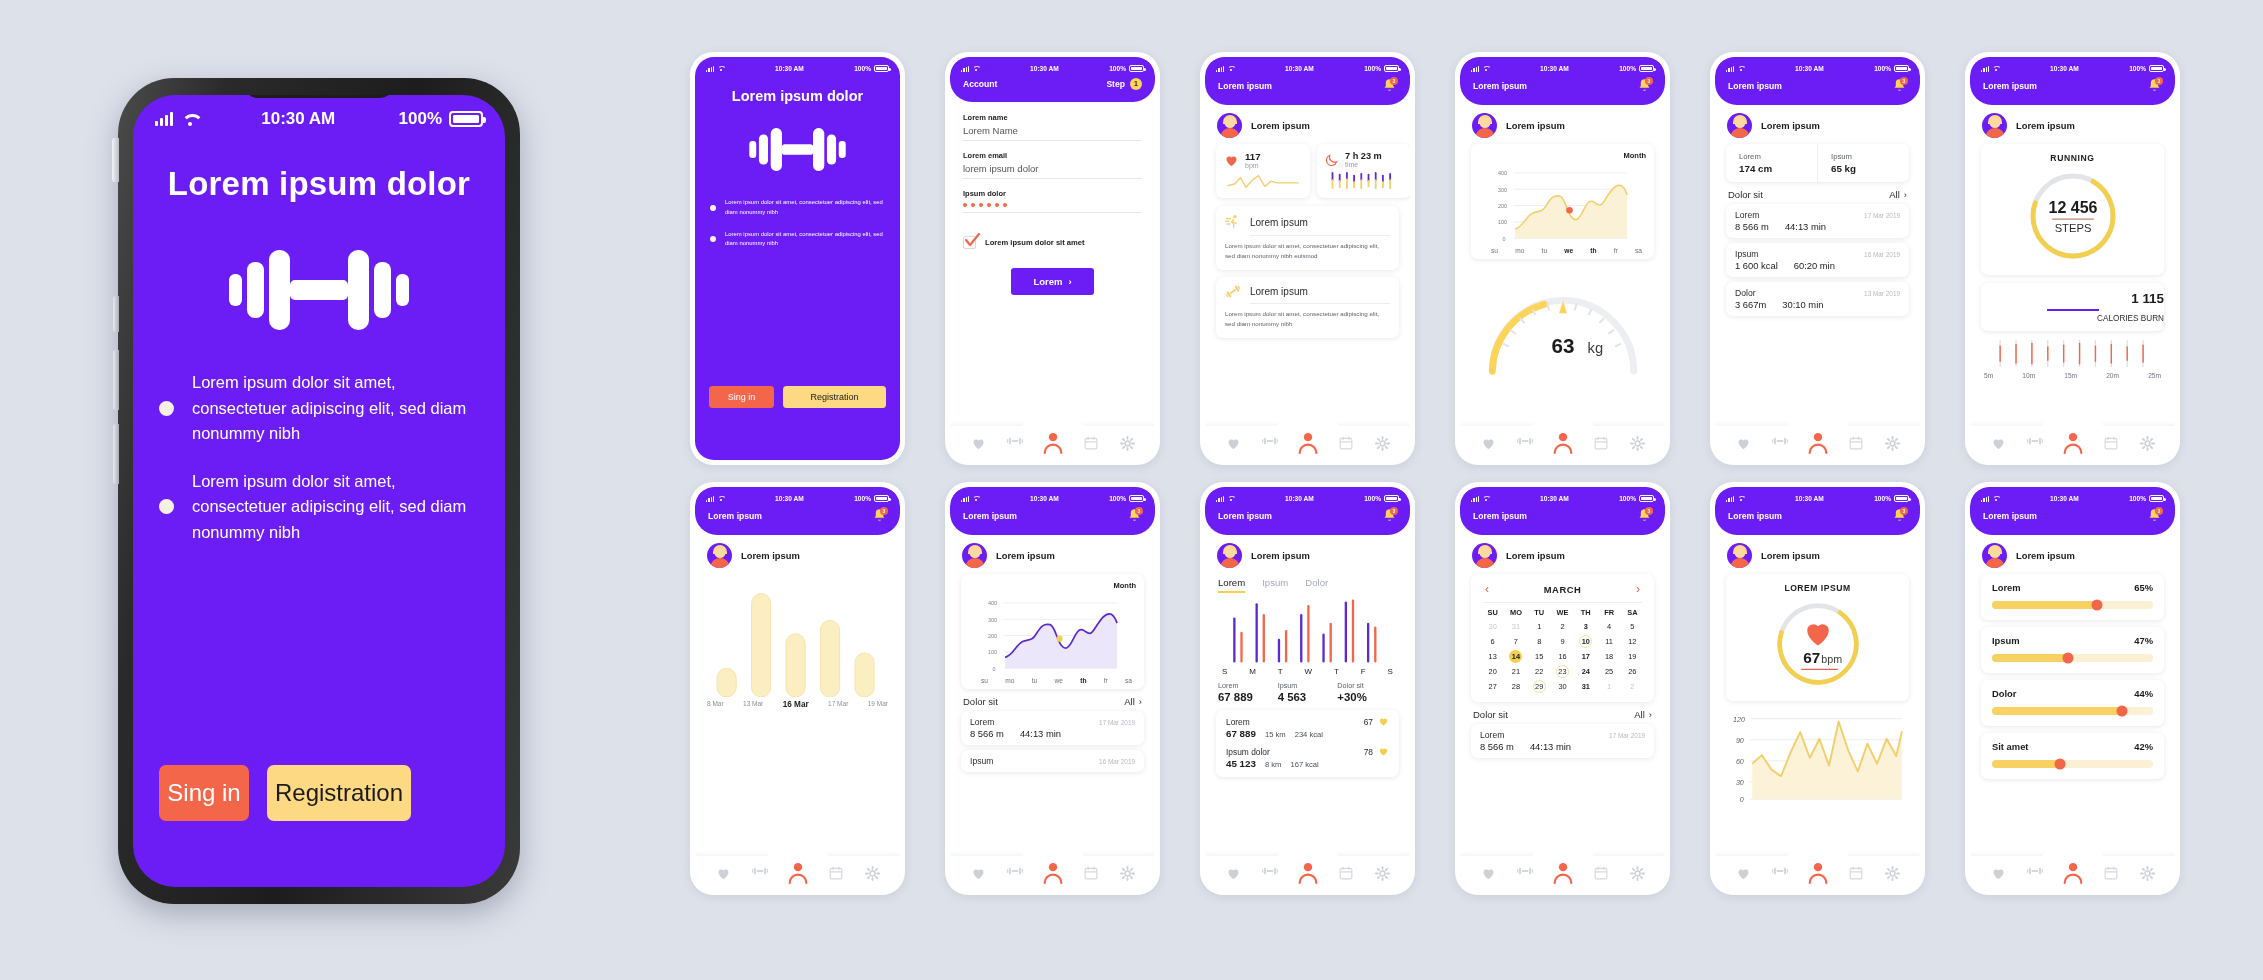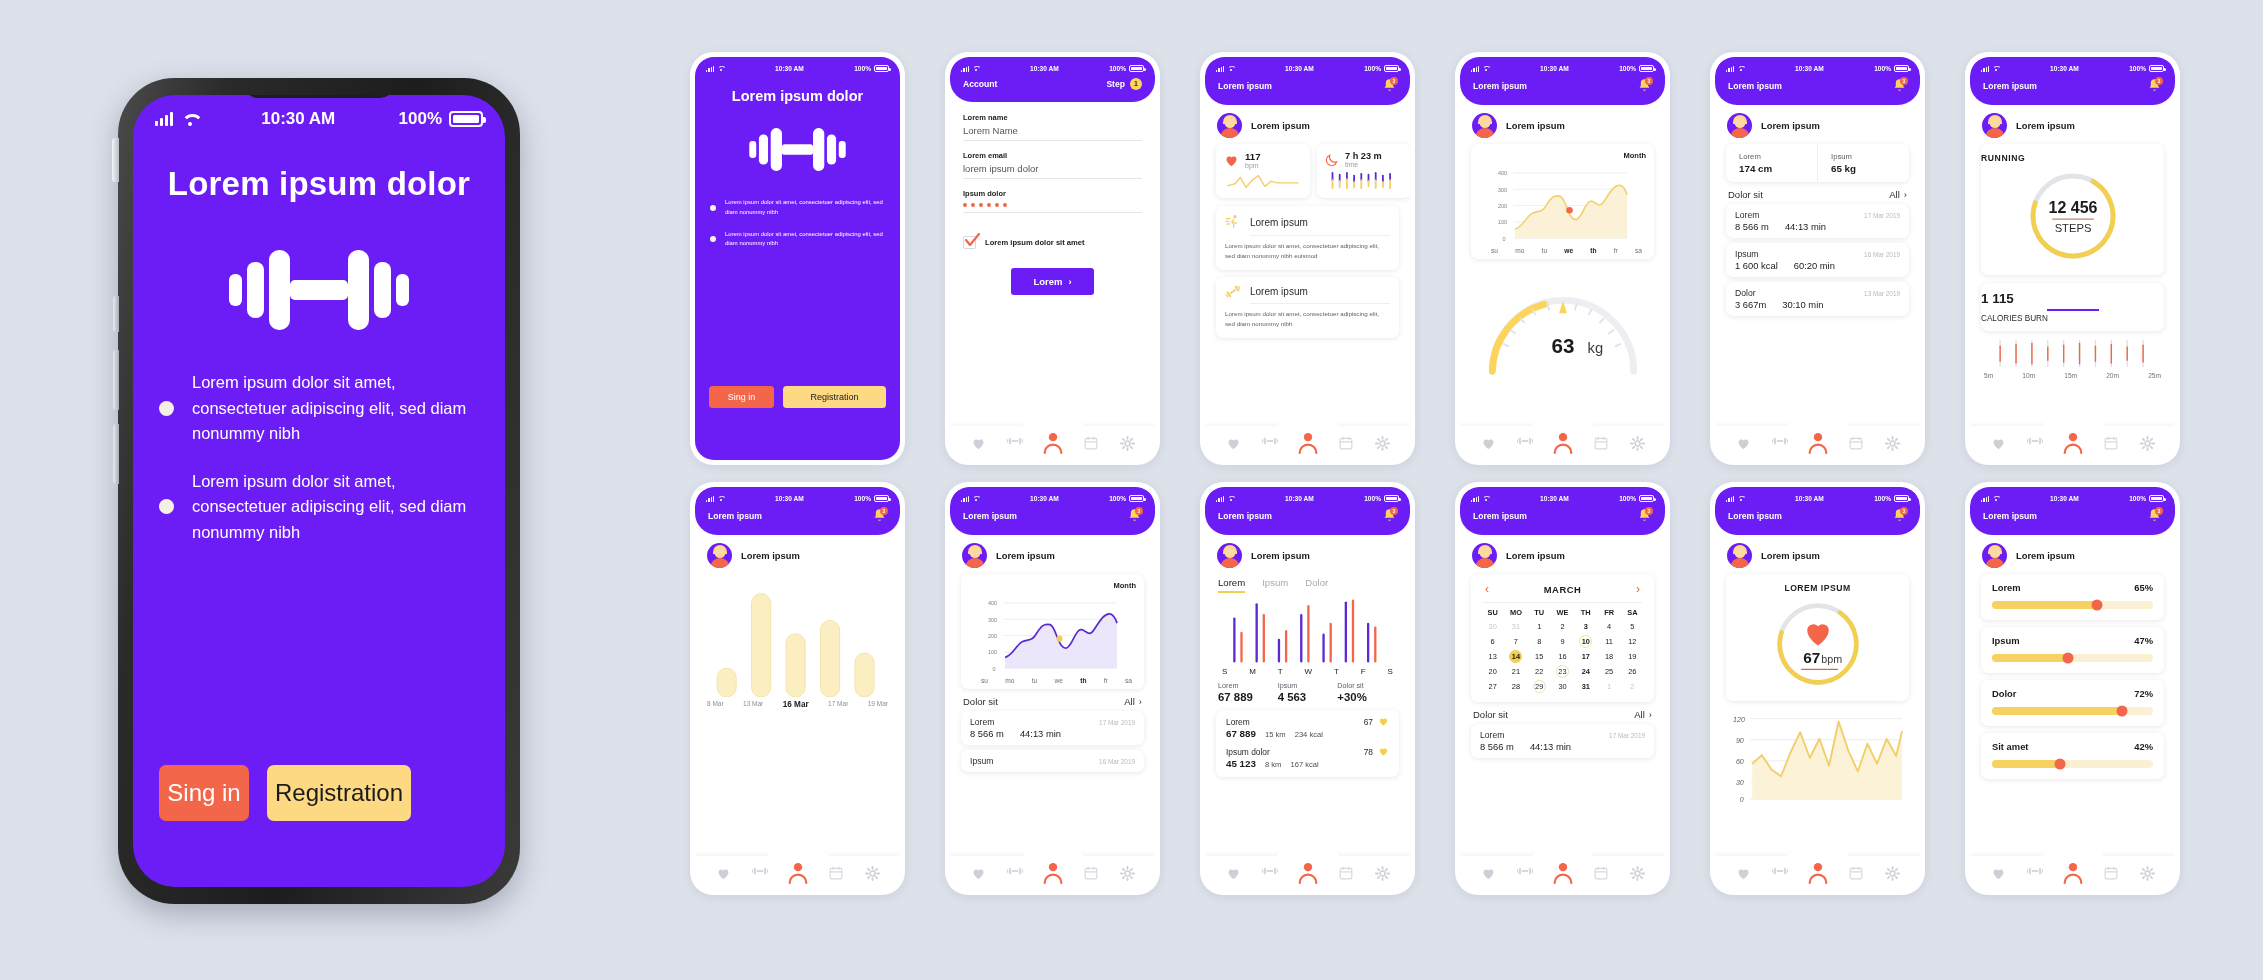--- a/index.html
+++ b/index.html
@@ -786,30 +786,30 @@
       <div class="body">
         <div class="profile">
           <span class="avatar">
               <i class="hair"></i>
               <i class="head"></i>
               <i class="body2"></i>
             </span>
           <span class="pname">Lorem ipsum</span>
         </div>
         <div class="card" style="margin:0 11px;padding:9px 0 11px;">
-          <div style="text-align:left;font-size:8.6px;font-weight:700;letter-spacing:.6px;color:#1b1b1b;">RUNNING</div>
+          <div style="text-align:center;font-size:8.6px;font-weight:700;letter-spacing:.6px;color:#1b1b1b;">RUNNING</div>
           <svg viewBox="0 0 120 120" width="96" height="96" style="margin:5px auto 0;">
             <circle cx="60" cy="60" r="50" fill="none" stroke="#e2e4e8" stroke-width="6"></circle>
             <circle cx="60" cy="60" r="50" fill="none" stroke="#f2cf4e" stroke-width="6" stroke-linecap="round" stroke-dasharray="226 314" transform="rotate(-60 60 60)"></circle>
             <text x="60" y="56" text-anchor="middle" font-size="20" font-weight="bold" fill="#1b1b1b" font-family="Liberation Sans">12 456</text>
             <line x1="34" y1="64" x2="86" y2="64" stroke="#b98a70" stroke-width="1.6"></line>
             <text x="60" y="80" text-anchor="middle" font-size="14" fill="#2b2b2b" font-family="Liberation Sans">STEPS</text>
           </svg>
         </div>
-        <div class="card" style="margin:8px 11px 0;padding:8px 0 8px;text-align:left;">
+        <div class="card" style="margin:8px 11px 0;padding:8px 0 8px;text-align:right;">
           <div style="font-size:13.4px;font-weight:700;color:#1b1b1b;">1 115</div>
           <div style="width:52px;height:1.6px;background:#6c1df5;margin:3px auto 3px;"></div>
           <div style="font-size:8.2px;color:#2b2b2b;">CALORIES BURN</div>
         </div>
         <div style="margin:9px 12px 0;">
           <svg viewBox="0 0 180 34" width="100%" height="30">
             <g stroke="#dcdee3" stroke-width="1.4" stroke-linecap="round">
               <line x1="8" y1="0" x2="8" y2="30"></line>
                 <line x1="26" y1="0" x2="26" y2="30"></line>
                 <line x1="44" y1="0" x2="44" y2="30"></line>
@@ -1607,21 +1607,21 @@
                 <span style="font-size:9.4px;font-weight:700;color:#1b1b1b;">47%</span>
               </div>
               <div style="position:relative;height:8px;margin-top:8px;background:#fbf0d3;border-radius:4px;">
                 <div style="position:absolute;left:0;top:0;bottom:0;width:47%;background:#f7d162;border-radius:4px;"></div>
                 <div style="position:absolute;left:47%;top:50%;transform:translate(-50%,-50%);width:11px;height:11px;border-radius:50%;background:#f4664a;"></div>
               </div>
             </div>
             <div class="card" style="margin-bottom: 7px; padding: 8px 11px 11px;">
               <div style="display:flex;justify-content:space-between;align-items:baseline;">
                 <span style="font-size:9.4px;font-weight:700;color:#1b1b1b;">Dolor</span>
-                <span style="font-size:9.4px;font-weight:700;color:#1b1b1b;">72%</span>
+                <span style="font-size:9.4px;font-weight:700;color:#1b1b1b;">44%</span>
               </div>
               <div style="position:relative;height:8px;margin-top:8px;background:#fbf0d3;border-radius:4px;">
                 <div style="position:absolute;left:0;top:0;bottom:0;width:81%;background:#f7d162;border-radius:4px;"></div>
                 <div style="position:absolute;left:81%;top:50%;transform:translate(-50%,-50%);width:11px;height:11px;border-radius:50%;background:#f4664a;"></div>
               </div>
             </div>
             <div class="card" style="margin-bottom: 7px; padding: 8px 11px 11px;">
               <div style="display:flex;justify-content:space-between;align-items:baseline;">
                 <span style="font-size:9.4px;font-weight:700;color:#1b1b1b;">Sit amet</span>
                 <span style="font-size:9.4px;font-weight:700;color:#1b1b1b;">42%</span>

